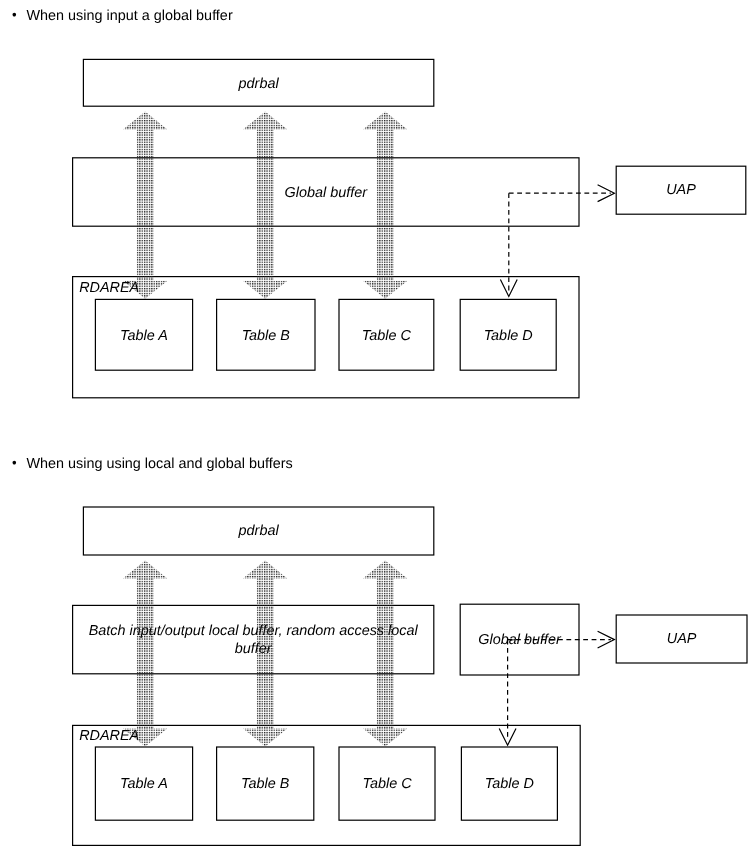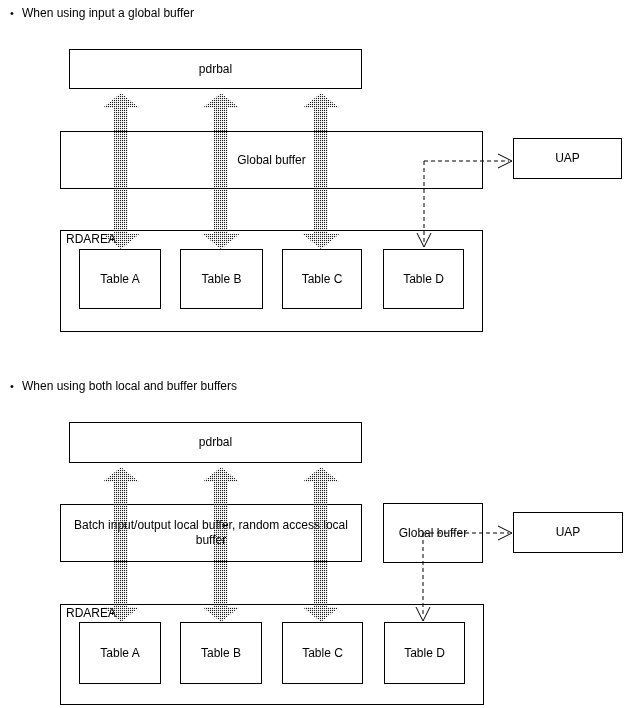--- a/index.html
+++ b/index.html
@@ -31,20 +31,21 @@
   .box {
     position: absolute;
     box-sizing: border-box;
     border: 1px solid #000000;
     background: #ffffff;
     display: flex;
     align-items: center;
     justify-content: center;
     text-align: center;
     line-height: 15px;
+    font-style: italic;
   }
   .rdarea-box {
     align-items: flex-start;
     justify-content: flex-start;
   }
   .rdarea-label {
     padding: 1px 0 0 5px;
   }
   .lbuf-text {
     padding: 0 10px;
@@ -91,21 +92,21 @@
   </div>
   <div class="box" style="left:282px;top:249px;width:80px;height:60px">
     <span>Table C</span>
   </div>
   <div class="box" style="left:383px;top:249px;width:81px;height:60px">
     <span>Table D</span>
   </div>
 
   <div class="bullet-line" style="top:379px">
     <span class="bullet-glyph">•</span>
-    <span>When using both local and buffer buffers</span>
+    <span>When using using local and global buffers</span>
   </div>
 
   <div class="box" style="left:69px;top:422px;width:293px;height:41px">
     <span>pdrbal</span>
   </div>
 
   <div class="box" style="left:60px;top:504px;width:302px;height:58px">
     <span class="lbuf-text">Batch input/output local buffer, random access local buffer</span>
   </div>
 

